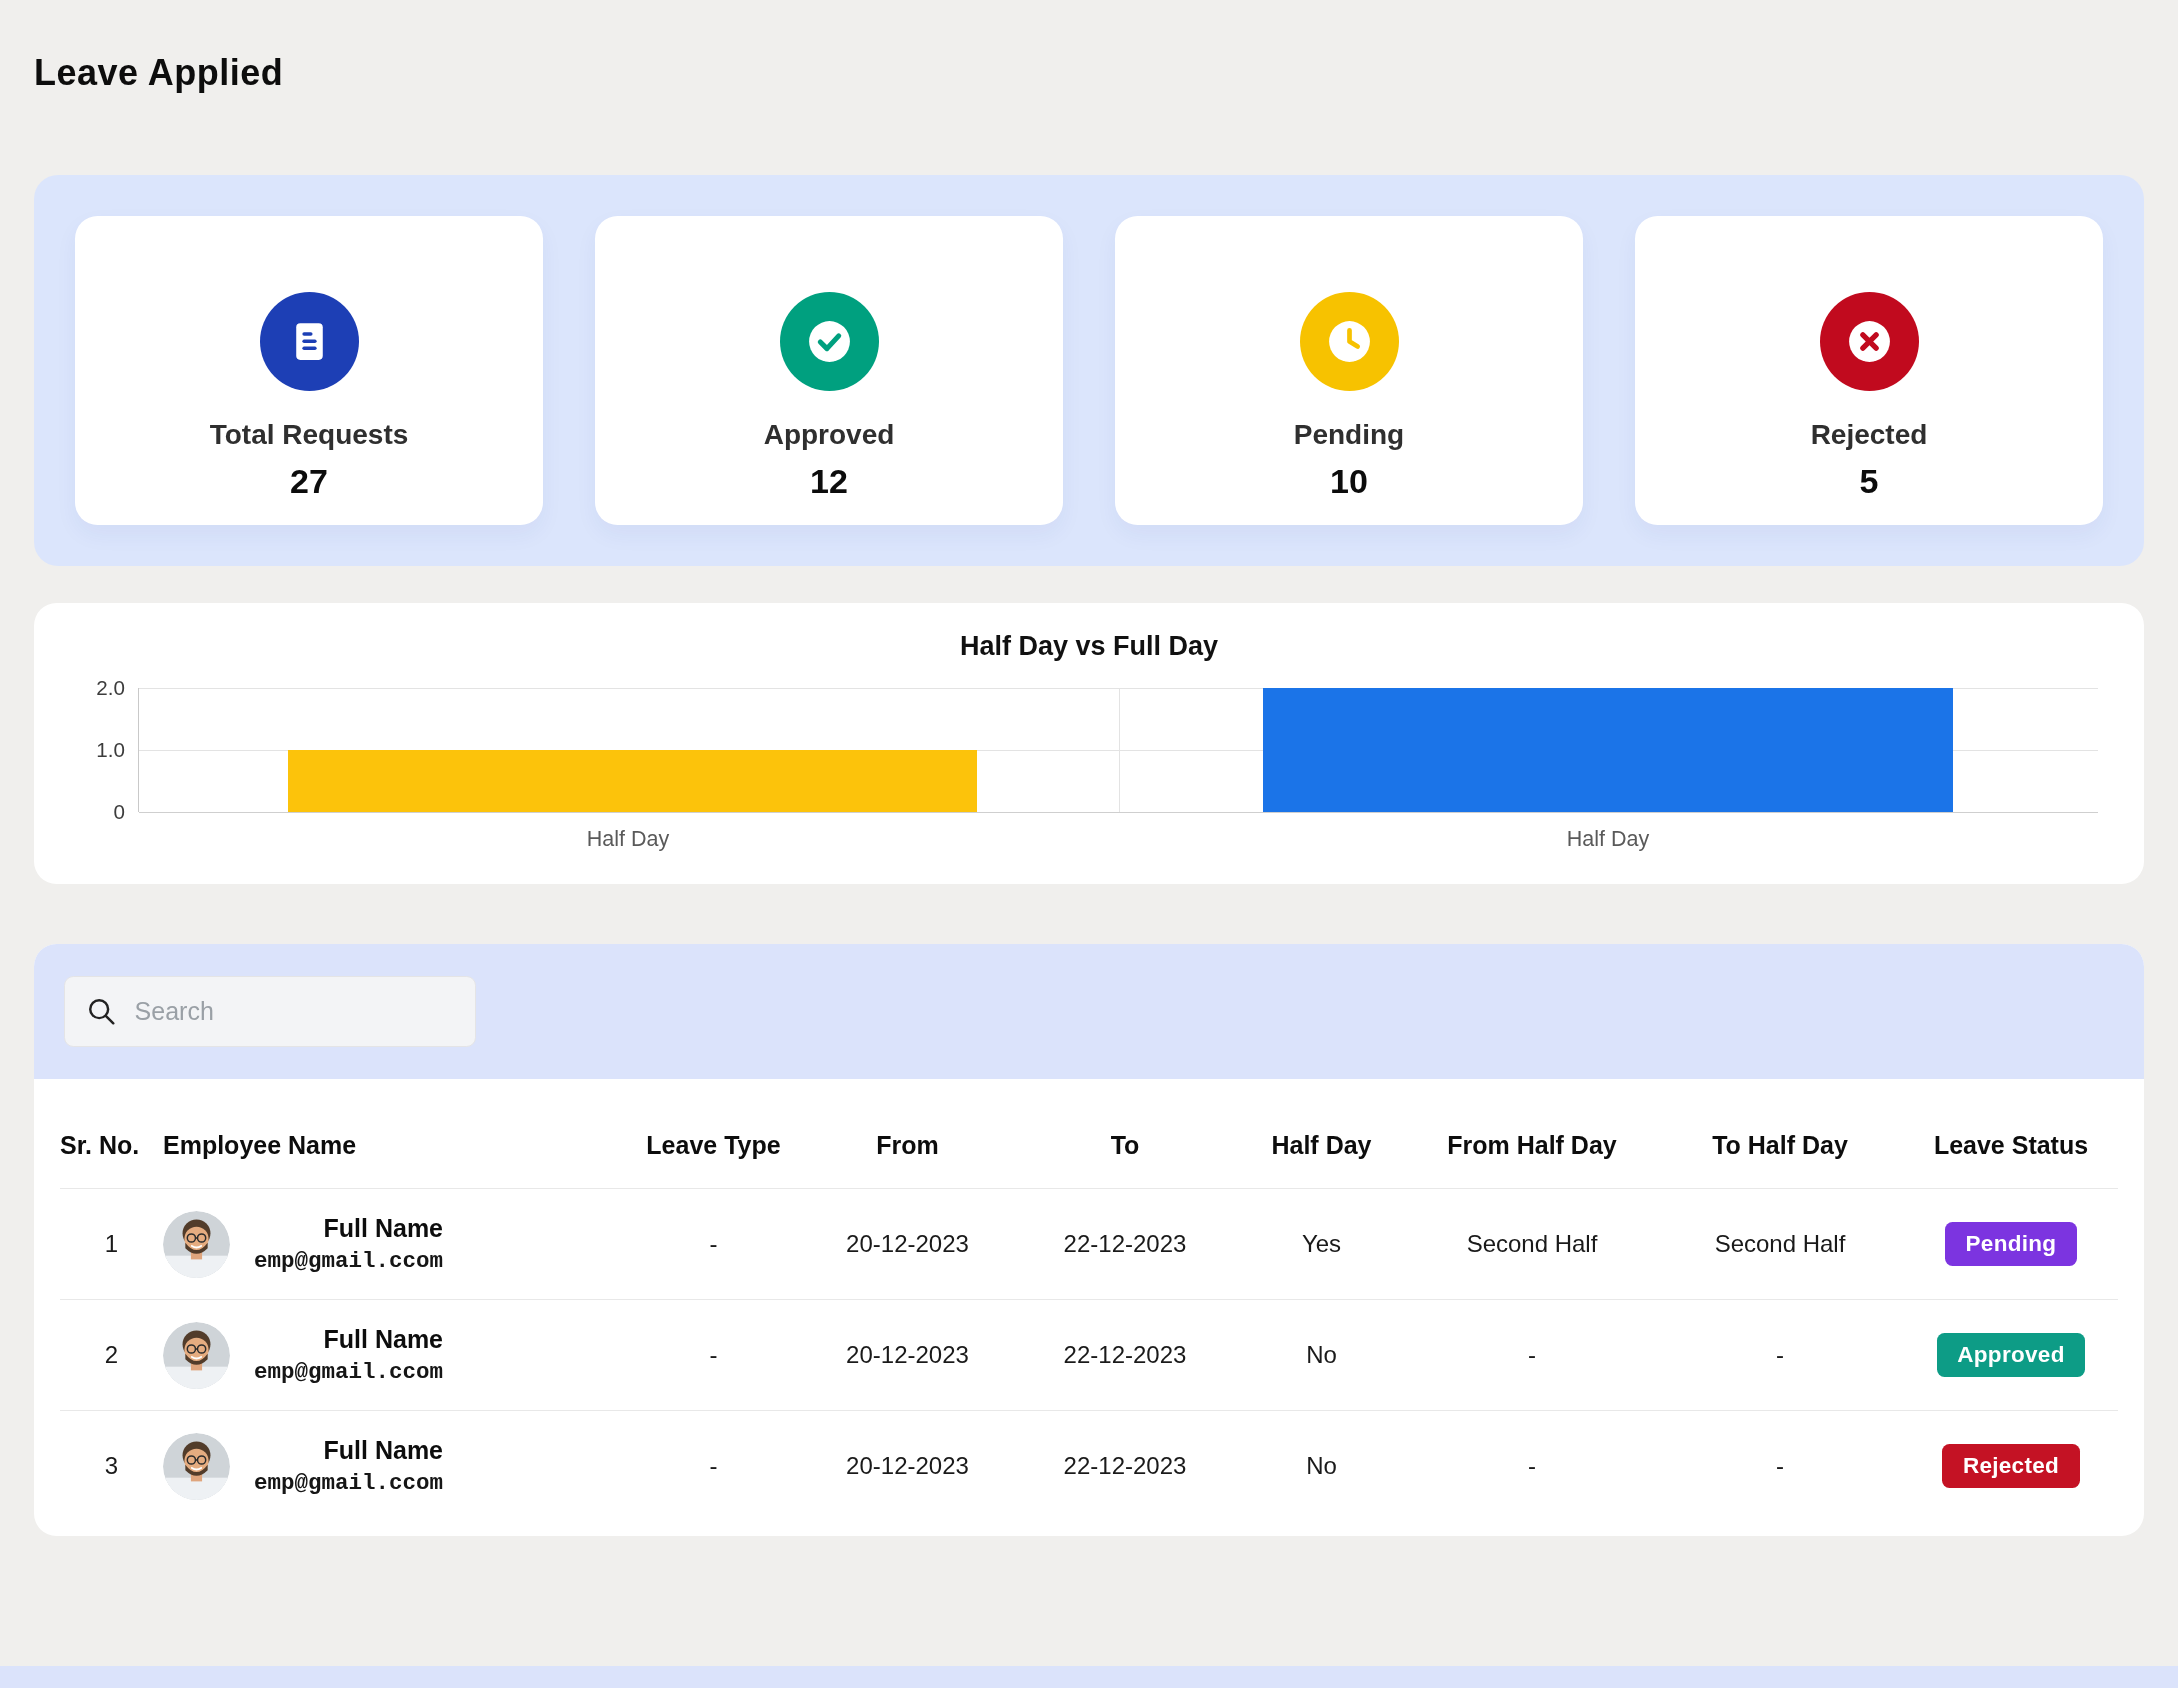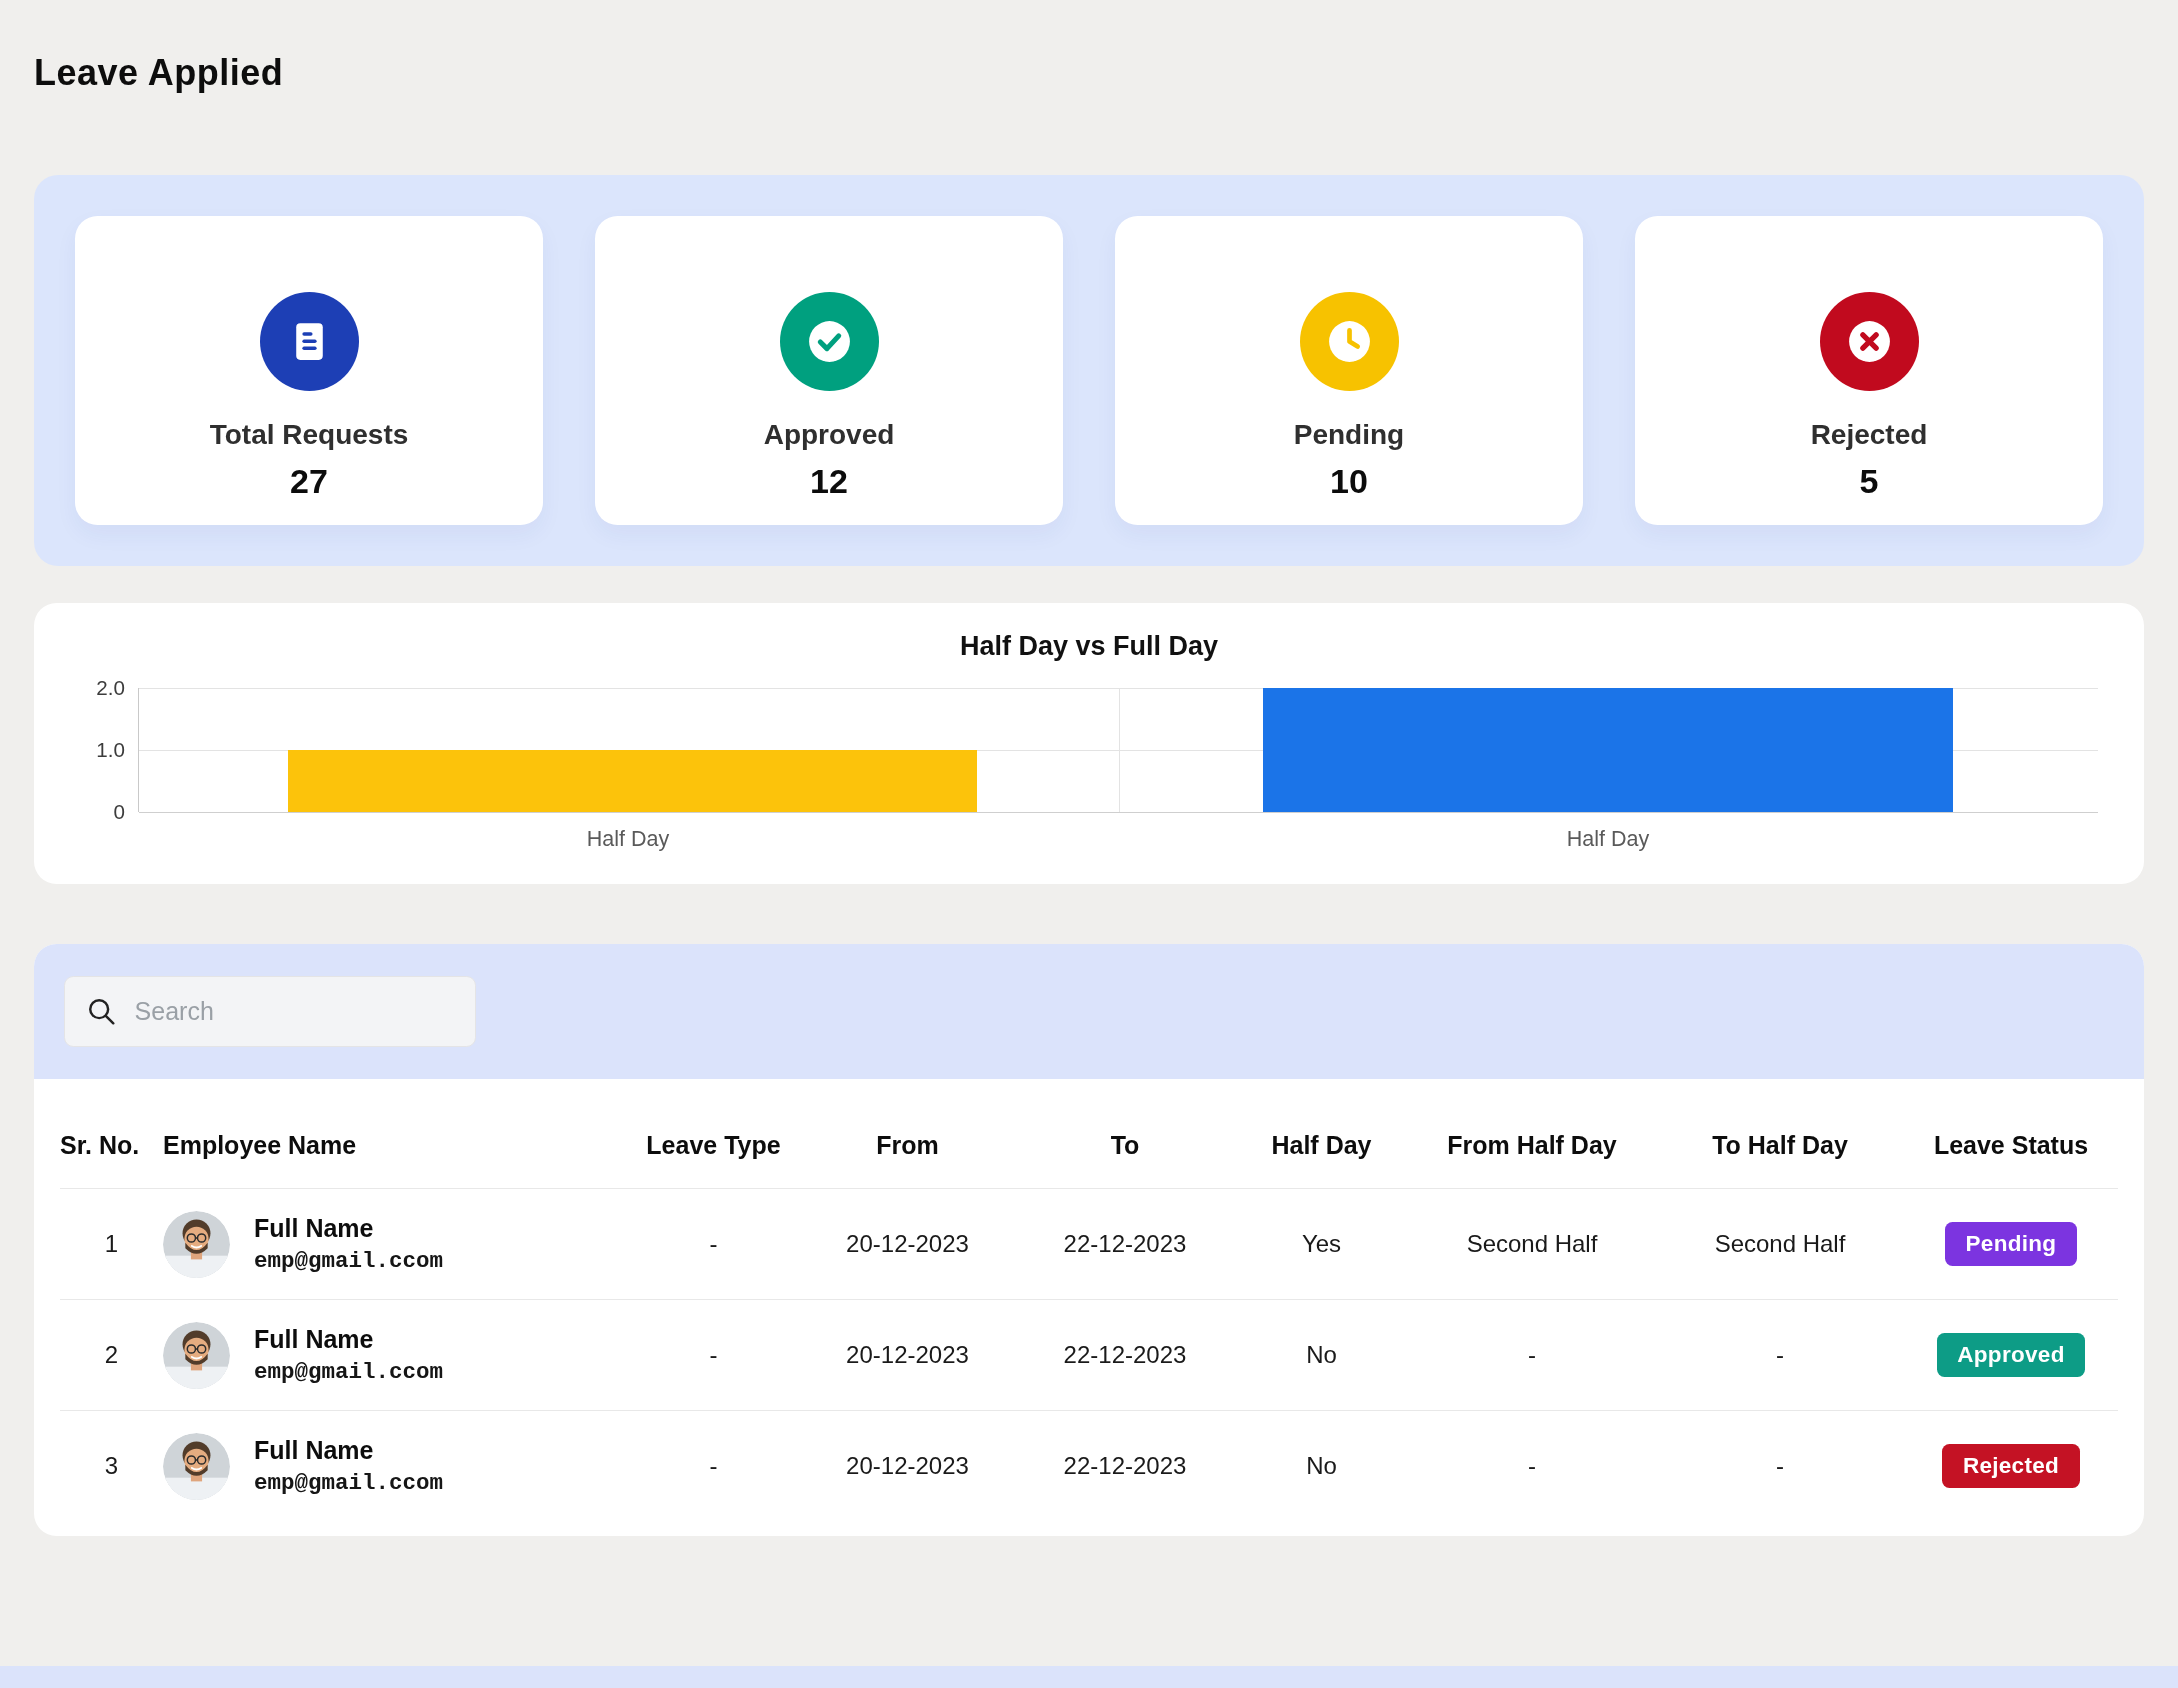--- a/index.html
+++ b/index.html
@@ -107,21 +107,21 @@
   .th.left { text-align:left; }
   .data-row { border-top:0.9px solid #e8e8e8; min-height:111px; }
   .cell { font-size:24px; color:#1a1a1a; text-align:center; }
   .emp-cell { display:flex; align-items:center; gap:24px; text-align:left; padding:13px 0; }
   .avatar {
     width:67px; height:67px; border-radius:50%;
     overflow:hidden; flex:0 0 auto; display:block;
   }
   .avatar svg { width:67px; height:67px; display:block; }
   .emp-meta { display:flex; flex-direction:column; }
-  .emp-name { font-size:25px; font-weight:700; color:#0d0d0d; }
+  .emp-name { font-size:25px; font-weight:700; color:#0d0d0d;text-align:right; }
   .emp-email { font-size:22.5px; font-weight:600; color:#161616; margin-top:4.7px;font-family:Liberation Mono, monospace; }
   .badge {
     display:inline-block; color:#fff; font-weight:700; font-size:22.5px;
     padding:9.4px 20.6px; border-radius:7.5px; letter-spacing:0.3px;
   }
 
   .bottom-strip {
     position:absolute; left:0; right:0; bottom:0; height:22.5px;
     background:#dbe3fb;
   }

